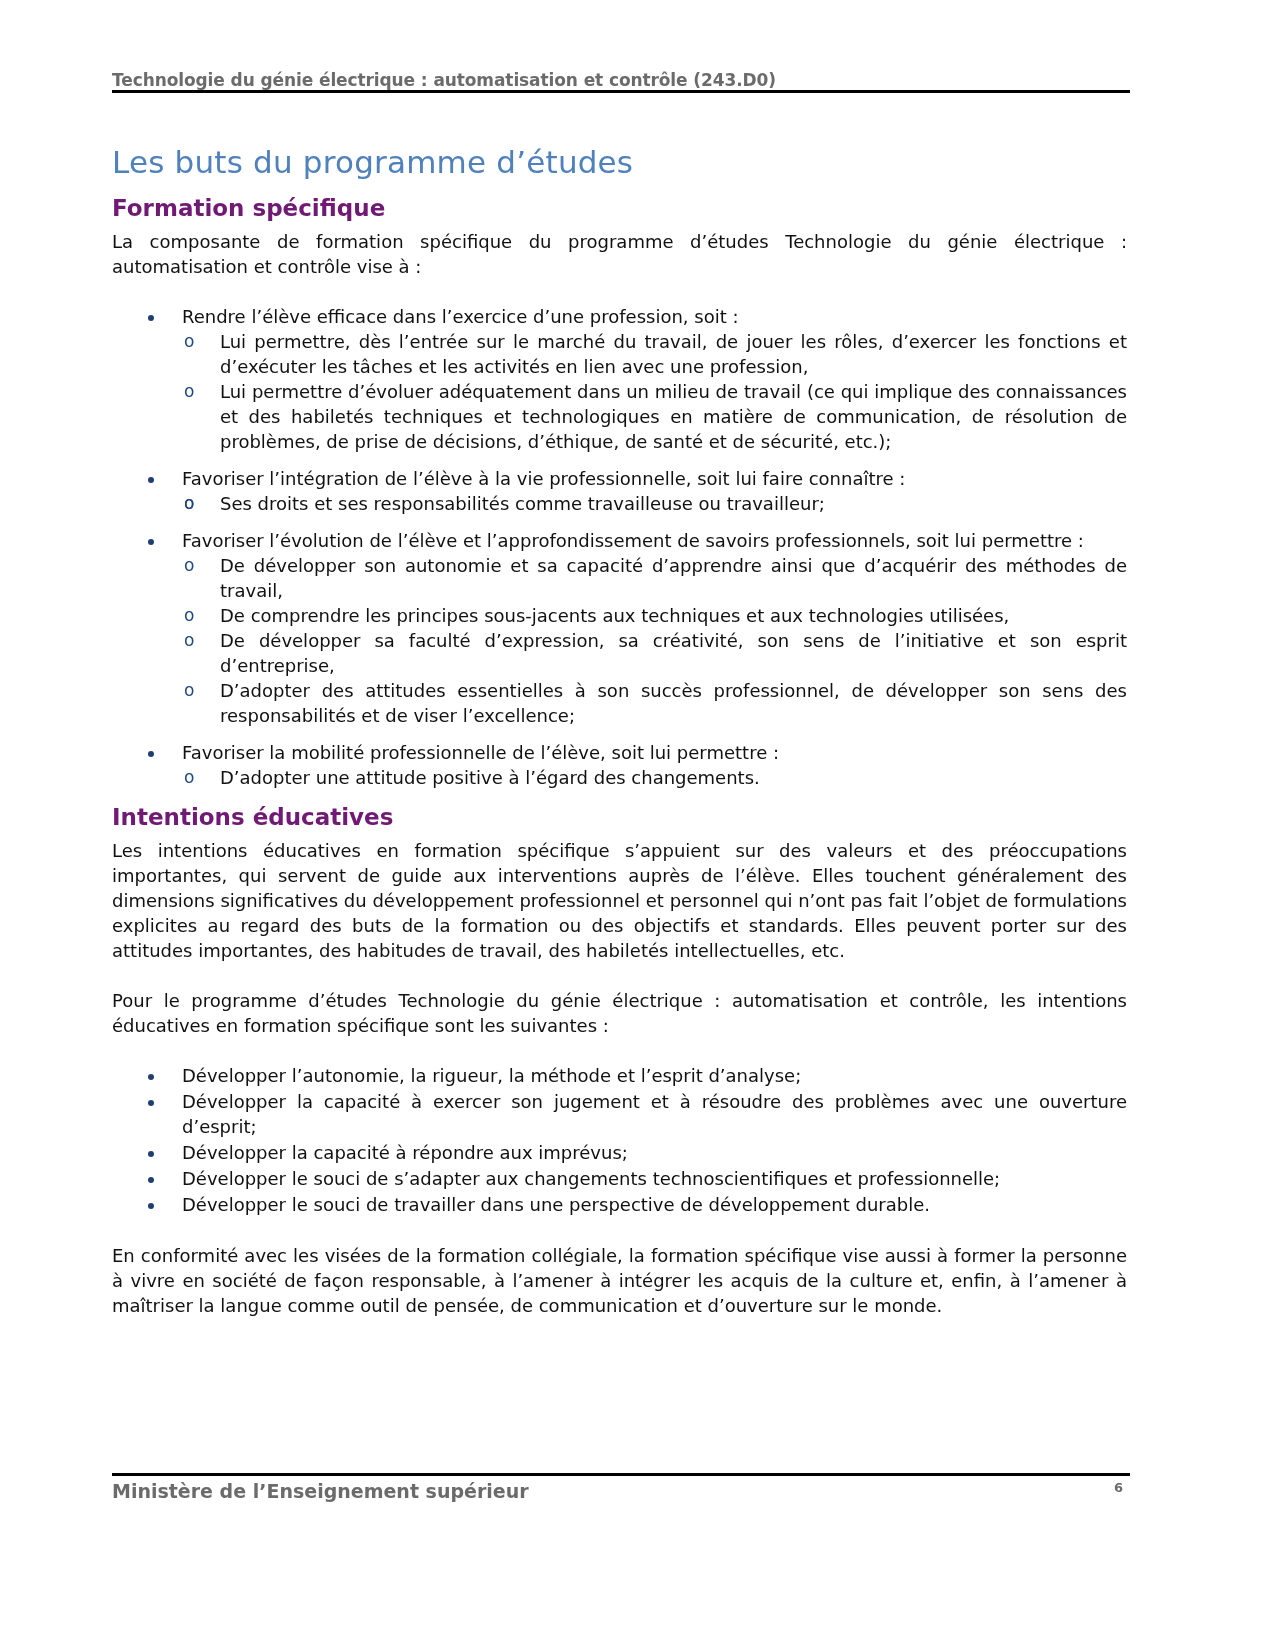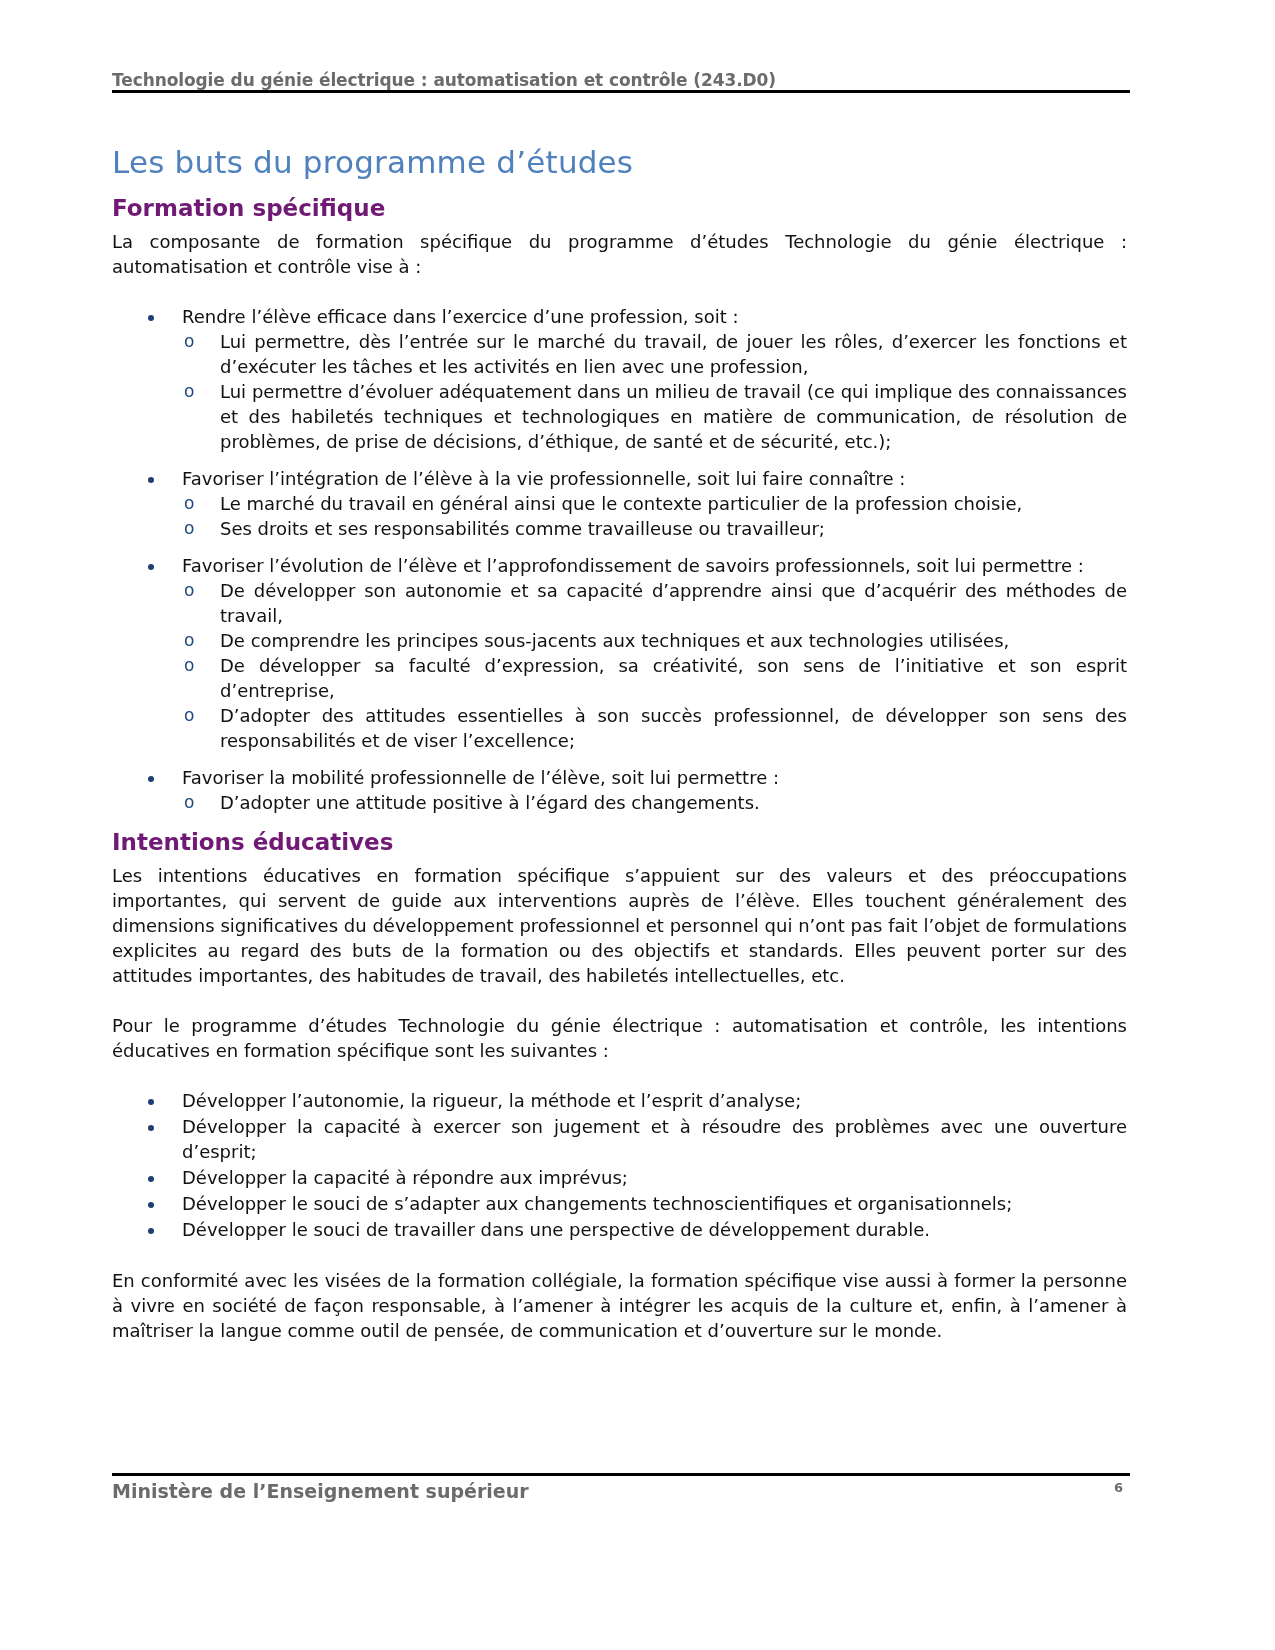--- a/index.html
+++ b/index.html
@@ -47,21 +47,21 @@
         <span>Rendre l’élève efficace dans l’exercice d’une profession, soit :</span>
         <ul class="l2">
           <li><span class="sub-bullet">o</span><span>Lui permettre, dès l’entrée sur le marché du travail, de jouer les rôles, d’exercer les fonctions et d’exécuter les tâches et les activités en lien avec une profession,</span></li>
           <li><span class="sub-bullet">o</span><span>Lui permettre d’évoluer adéquatement dans un milieu de travail (ce qui implique des connaissances et des habiletés techniques et technologiques en matière de communication, de résolution de problèmes, de prise de décisions, d’éthique, de santé et de sécurité, etc.);</span></li>
         </ul>
       </li>
       <li>
         <span class="bullet"></span>
         <span>Favoriser l’intégration de l’élève à la vie professionnelle, soit lui faire connaître :</span>
         <ul class="l2">
-          <li><span class="sub-bullet">o</span><span>Le marché du travail en général ainsi que le contexte particulier de la profession choisie,</span></li>
+          <li><span class="sub-bullet">o</span></li>
           <li><span class="sub-bullet">o</span><span>Ses droits et ses responsabilités comme travailleuse ou travailleur;</span></li>
         </ul>
       </li>
       <li>
         <span class="bullet"></span>
         <span>Favoriser l’évolution de l’élève et l’approfondissement de savoirs professionnels, soit lui permettre :</span>
         <ul class="l2">
           <li><span class="sub-bullet">o</span><span>De développer son autonomie et sa capacité d’apprendre ainsi que d’acquérir des méthodes de travail,</span></li>
           <li><span class="sub-bullet">o</span><span>De comprendre les principes sous-jacents aux techniques et aux technologies utilisées,</span></li>
           <li><span class="sub-bullet">o</span><span>De développer sa faculté d’expression, sa créativité, son sens de l’initiative et son esprit d’entreprise,</span></li>
@@ -80,21 +80,21 @@
     <h2 style="margin-top:2px;">Intentions éducatives</h2>
     <p>Les intentions éducatives en formation spécifique s’appuient sur des valeurs et des préoccupations importantes, qui servent de guide aux interventions auprès de l’élève. Elles touchent généralement des dimensions significatives du développement professionnel et personnel qui n’ont pas fait l’objet de formulations explicites au regard des buts de la formation ou des objectifs et standards. Elles peuvent porter sur des attitudes importantes, des habitudes de travail, des habiletés intellectuelles, etc.</p>
     <div class="gap-lg"></div>
     <p>Pour le programme d’études Technologie du génie électrique : automatisation et contrôle, les intentions éducatives en formation spécifique sont les suivantes :</p>
     <div class="gap-lg"></div>
 
     <ul class="flat">
       <li><span class="bullet"></span><span>Développer l’autonomie, la rigueur, la méthode et l’esprit d’analyse;</span></li>
       <li><span class="bullet"></span><span>Développer la capacité à exercer son jugement et à résoudre des problèmes avec une ouverture d’esprit;</span></li>
       <li><span class="bullet"></span><span>Développer la capacité à répondre aux imprévus;</span></li>
-      <li><span class="bullet"></span><span>Développer le souci de s’adapter aux changements technoscientifiques et organisationnels;</span></li>
+      <li><span class="bullet"></span><span>Développer le souci de s’adapter aux changements technoscientifiques et professionnelle;</span></li>
       <li><span class="bullet"></span><span>Développer le souci de travailler dans une perspective de développement durable.</span></li>
     </ul>
     <div class="gap-lg"></div>
 
     <p>En conformité avec les visées de la formation collégiale, la formation spécifique vise aussi à former la personne à vivre en société de façon responsable, à l’amener à intégrer les acquis de la culture et, enfin, à l’amener à maîtriser la langue comme outil de pensée, de communication et d’ouverture sur le monde.</p>
   </div>
 
   <div class="footer-rule"></div>
   <div class="running-footer">Ministère de l’Enseignement supérieur</div>
   <div class="page-number">6</div>

